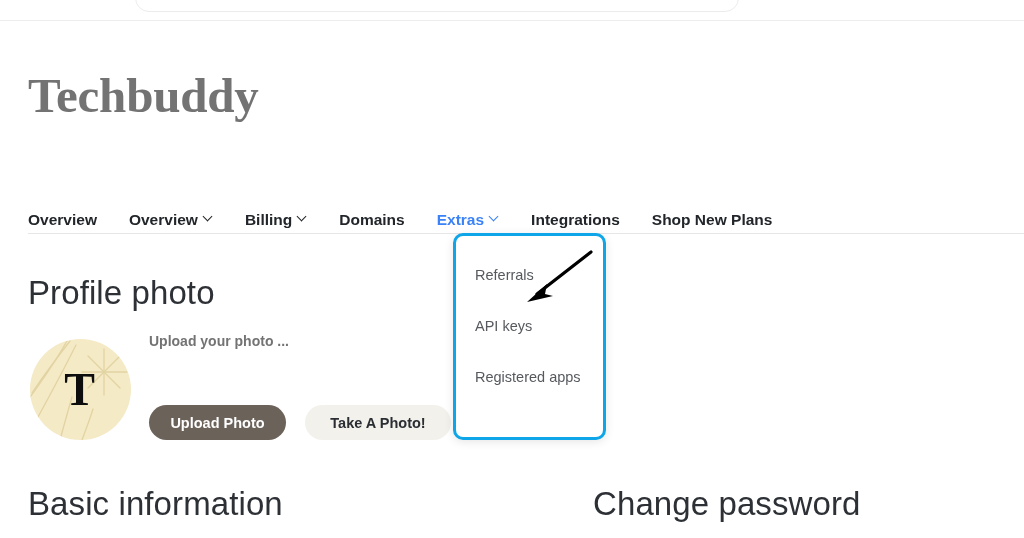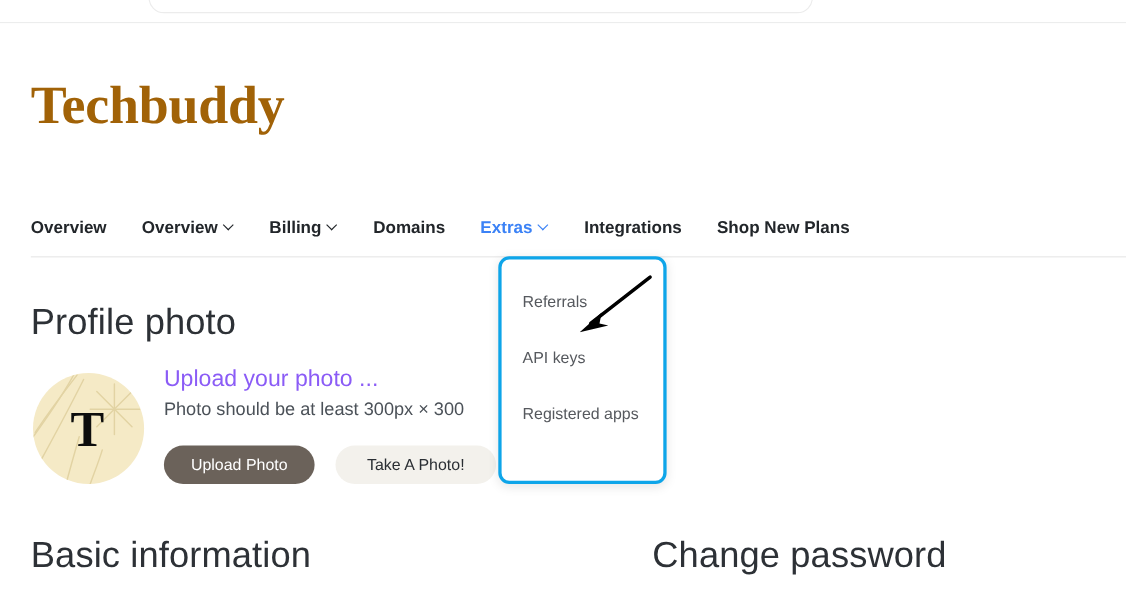--- a/index.html
+++ b/index.html
@@ -42,29 +42,29 @@
 
   
   .brand-title {
     position: absolute;
     left: 28px;
     top: 70px;
     font-family: "Liberation Serif", "DejaVu Serif", serif;
     font-size: 49px;
     font-weight: 700;
     letter-spacing: -0.2px;
-    color: #a16207;
+    color: #737373;
     line-height: 1.08;
   }
 
   
   .nav {
     position: absolute;
     left: 28px;
-    top: 200px;
+    top: 212px;
     display: flex;
     align-items: center;
     gap: 0;
     white-space: nowrap;
   }
 
   .nav-item {
     display: inline-flex;
     align-items: center;
     gap: 6px;
@@ -145,43 +145,43 @@
     font-weight: 700;
     color: #0d0d0d;
     line-height: 1;
     padding-right: 2px;
   }
 
   .upload-title {
     position: absolute;
     left: 149px;
     top: 333px;
-    font-size: 21px;
-    font-weight: 400;
-    color: #8b5cf6;
+    font-size: 14px;
+    font-weight: 700;
+    color: #737373;
   }
 
   .upload-hint {
     position: absolute;
     left: 149px;
     top: 363px;
     font-size: 16.5px;
     font-weight: 400;
     color: #4b5158;
     white-space: nowrap;
   }
 
   .btn {
     position: absolute;
     display: inline-flex;
     align-items: center;
     justify-content: center;
     border-radius: 22px;
     font-size: 14.5px;
-    font-weight: 400;
+    font-weight: 700;
     cursor: pointer;
     border: none;
     height: 35px;
   }
 
   #upload-photo-button {
     left: 149px;
     top: 405px;
     width: 137px;
     background: #6b625a;
@@ -285,21 +285,20 @@
         <path d="M 74 10 L 74 56"></path>
         <path d="M 52 33 L 97 33"></path>
         <path d="M 58 17 L 90 49"></path>
         <path d="M 90 17 L 58 49"></path>
       </g>
     </svg>
     <div class="avatar-letter">T</div>
   </div>
 
   <div class="upload-title">Upload your photo ...</div>
-  <div class="upload-hint">Photo should be at least 300px × 300</div>
 
   <button class="btn" id="upload-photo-button">Upload Photo</button>
   <button class="btn" id="take-photo-button">Take A Photo!</button>
 
   <div class="dropdown">
     <a class="dropdown-item">Referrals</a>
     <a class="dropdown-item">API keys</a>
     <a class="dropdown-item">Registered apps</a>
   </div>
 

